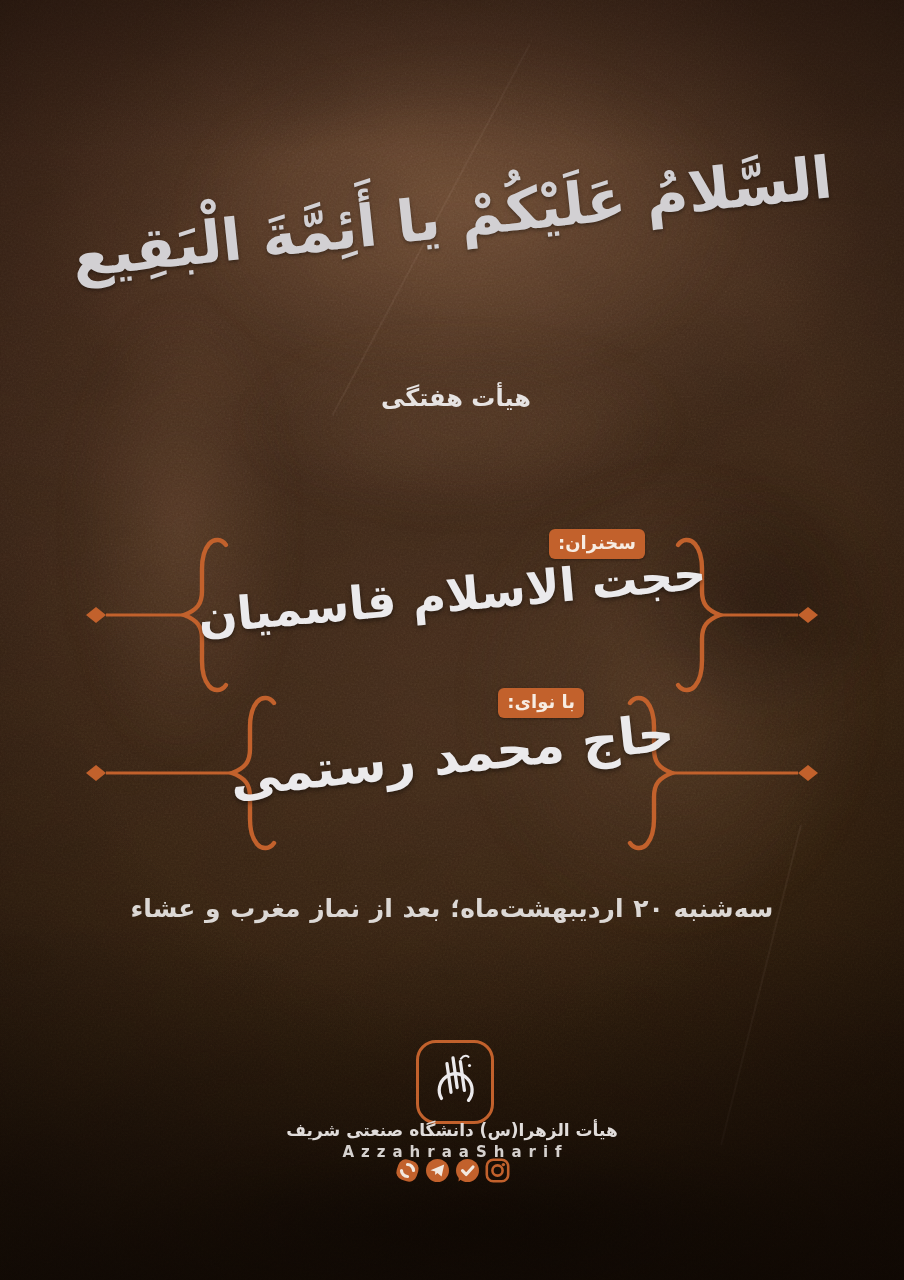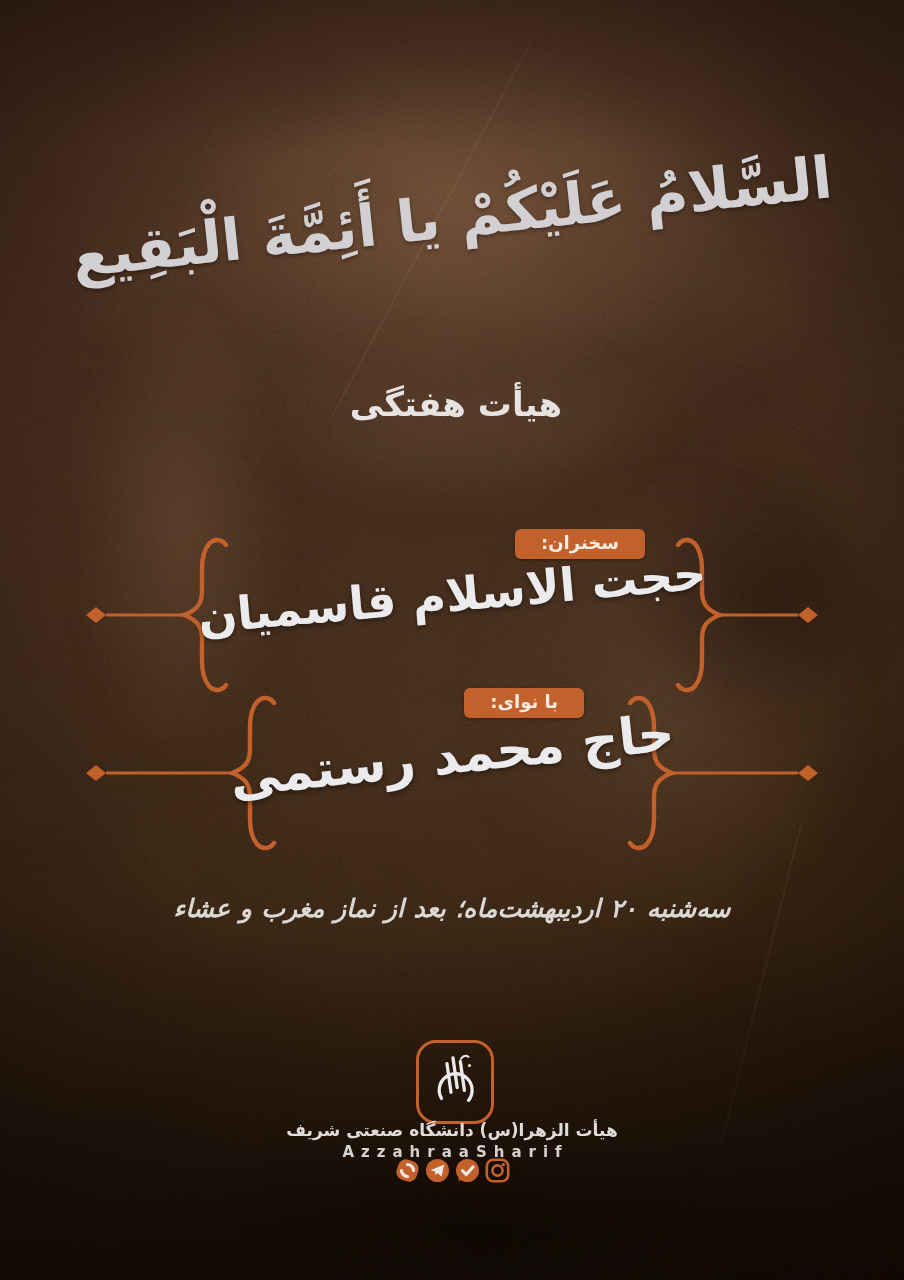--- a/index.html
+++ b/index.html
@@ -21,43 +21,43 @@
   }
   .scratch{position:absolute;background:rgba(225,205,185,.07);pointer-events:none;}
 
   .txt{position:absolute;left:0;right:0;text-align:center;color:#d9d6d4;direction:rtl;}
 
   .title-callig{
     top:186px;font-size:58px;font-weight:bold;color:#d2d0d3;
     transform:rotate(-6deg);white-space:nowrap;line-height:1.1;
     text-shadow:0 2px 4px rgba(0,0,0,.35);
   }
-  .heading{top:384px;font-size:34px;font-weight:800;color:#e6e3e2;letter-spacing:.5px;margin-left:8px;}
+  .heading{top:384px;font-size:24px;font-weight:800;color:#e6e3e2;letter-spacing:.5px;margin-left:8px;}
   .subheading{top:430px;font-size:21px;color:#ded9d6;}
 
   .tag{
     position:absolute;direction:rtl;font-size:18px;font-weight:bold;color:#f7ece2;
-    background:#c2612c;padding:2px 26px 4px;border-radius:6px;line-height:1.35;
+    background:#c2612c;padding:2px 9px 4px;border-radius:6px;line-height:1.35;
     box-shadow:0 1px 3px rgba(0,0,0,.35);
   }
   .tag-speaker{top:529px;right:259px;}
   .tag-vocal{top:688px;right:320px;margin-left:36px;}
 
   .frame-svg{position:absolute;left:0;}
   .frame1{top:535px;}
   .frame2{top:693px;}
 
   .name{
     position:absolute;left:0;right:0;text-align:center;direction:rtl;
     color:#ebeaec;font-weight:bold;text-shadow:0 2px 5px rgba(0,0,0,.45);white-space:nowrap;
   }
   .name-speaker{top:568px;font-size:46px;transform:rotate(-5deg);}
   .name-vocal{top:726px;font-size:51px;transform:rotate(-6deg);}
 
-  .schedule{top:894px;font-size:25px;font-weight:bold;color:#dcd8d5;word-spacing:1px;font-style:italic;}
+  .schedule{top:894px;font-size:25px;font-weight:bold;color:#dcd8d5;word-spacing:1px;}
   .venue{top:940px;font-size:29px;font-weight:bold;color:#dad6d2;}
 
   .logo-box{
     position:absolute;top:1040px;left:416px;width:72px;height:78px;
     border:3.5px solid #c2612c;border-radius:20px;
     display:flex;align-items:center;justify-content:center;
   }
   .org-line{top:1120px;font-size:17px;font-weight:bold;color:#e0dcda;}
   .handle-line{top:1143px;font-size:15px;font-weight:800;color:#d5d1ce;letter-spacing:7px;direction:ltr;text-indent:7px;}
   .socials{

